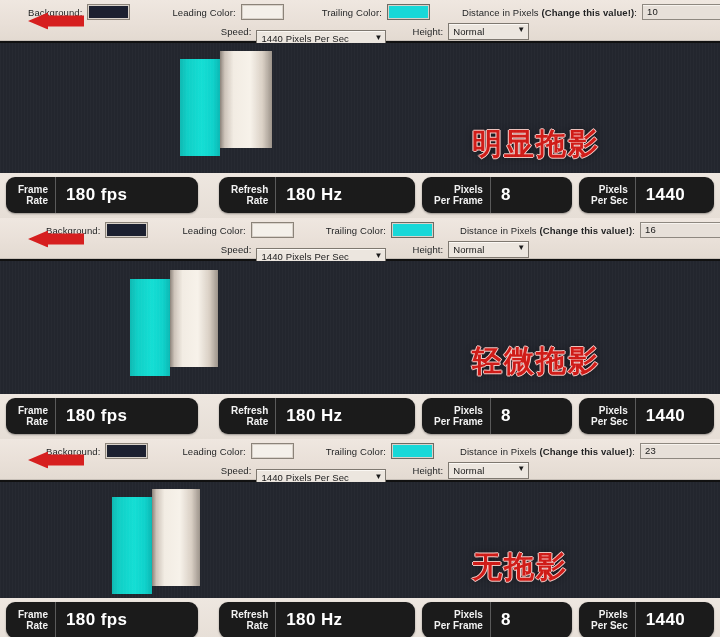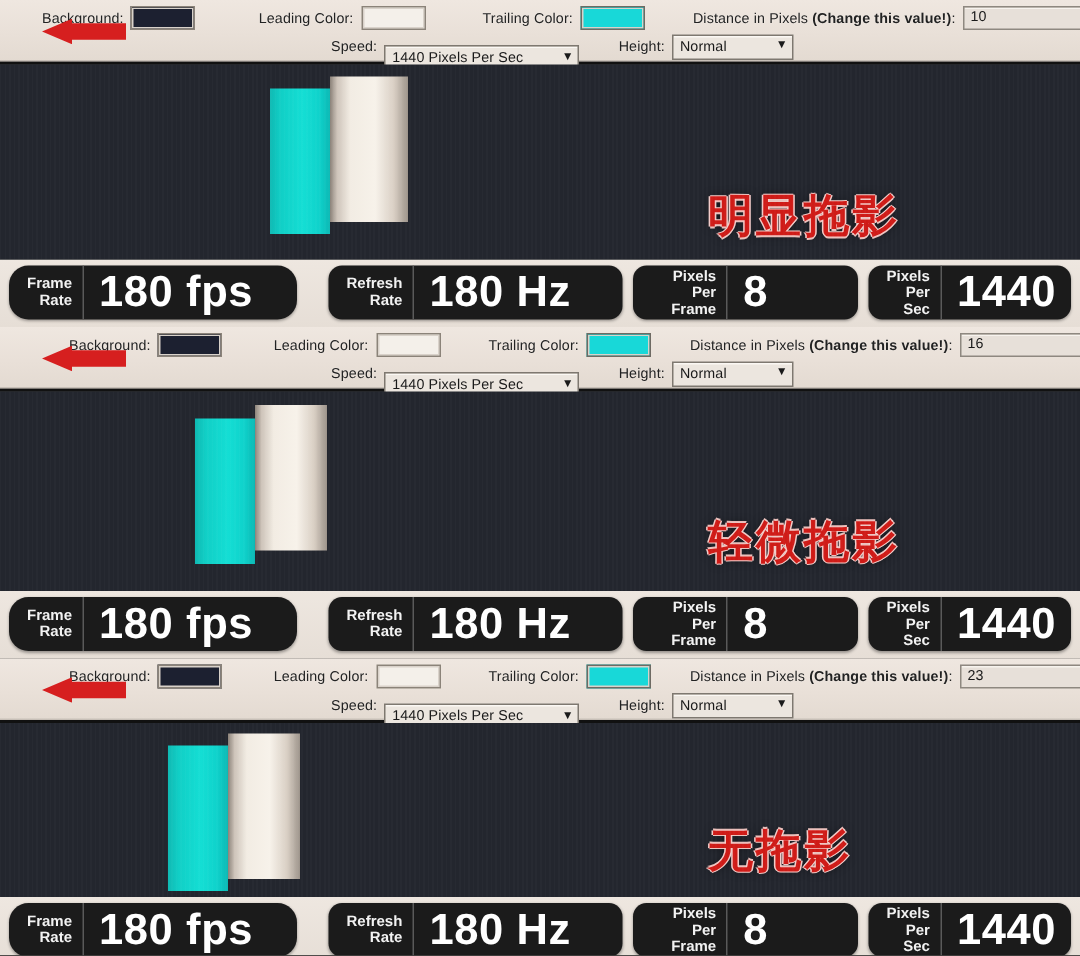--- a/index.html
+++ b/index.html
@@ -73,24 +73,24 @@
     box-shadow:0 1px 2px rgba(0,0,0,.35);
   }
   .pill .cap{
     display:flex;flex-direction:column;justify-content:center;align-items:flex-end;
     color:#f2f2f2;font-size:10px;font-weight:bold;line-height:11px;
     padding:0 7px 0 12px;text-align:right;
     border-right:1px solid #5a5a5a;
   }
   .pill .val{
     display:flex;align-items:center;color:#fff;
-    font-size:29px;font-weight:bold;letter-spacing:.4px;
+    font-size:17px;font-weight:bold;letter-spacing:.4px;
     padding:0 12px 0 10px;
   }
-  .pill.p1{flex:0 0 192px;border-radius:13px;}
+  .pill.p1{flex:0 0 192px;}
   .pill.p2{flex:0 0 196px;margin-left:14px;}
   .pill.p3{flex:0 0 150px;}
   .pill.p3 .val{padding-right:60px;}
   .pill.p4{flex:1 1 auto;}
 
   
   .stage{position:relative;background:#23262e;overflow:hidden;}
   .stage::after{
     content:"";position:absolute;inset:0;
     background:repeating-linear-gradient(90deg,rgba(255,255,255,.018) 0 1px,rgba(0,0,0,0) 1px 3px);

